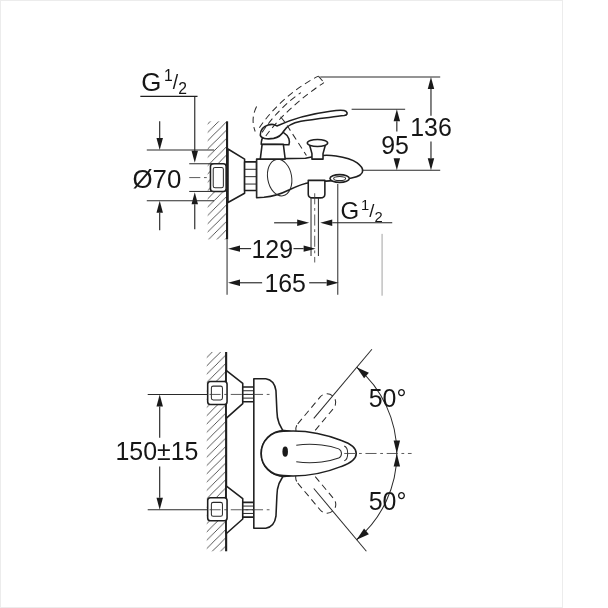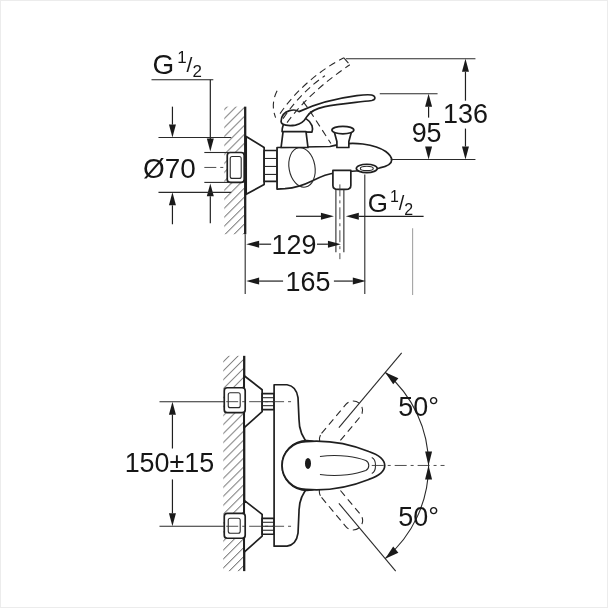--- a/index.html
+++ b/index.html
@@ -1,17 +1,17 @@
 <!DOCTYPE html>
 <html><head>
 <meta charset="utf-8">
 <style>
   html,body{margin:0;padding:0;background:#ffffff;}
   #canvas{
-    position:relative;width:608px;height:608px;background:#ffffff;
+    position:relative;width:563px;height:608px;background:#ffffff;
     border:1px solid #ececec;box-sizing:border-box;overflow:hidden;
     font-family:"Liberation Sans",sans-serif;
   }
   svg{display:block;width:100%;height:100%;}
   .outline{fill:#ffffff;stroke:#1f1f1f;stroke-width:1.7;stroke-linejoin:round;stroke-linecap:round;}
   .thin{stroke:#2a2a2a;stroke-width:1.1;fill:none;}
   .dim{stroke:#1f1f1f;stroke-width:1.2;fill:none;}
   .faint{stroke:#9a9a9a;stroke-width:1;fill:none;}
   .dash{stroke-dasharray:7,4.5;}
   .cdash{stroke:#3a3a3a;stroke-width:0.9;fill:none;stroke-dasharray:12,4,3,4;}

